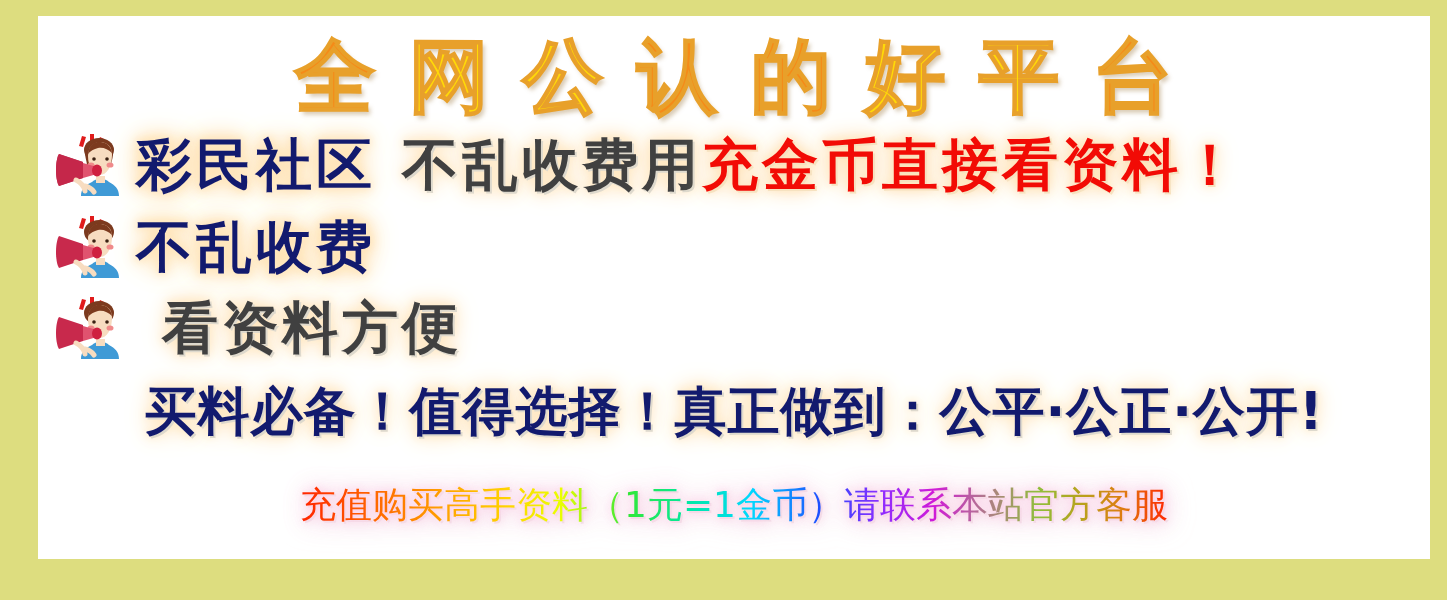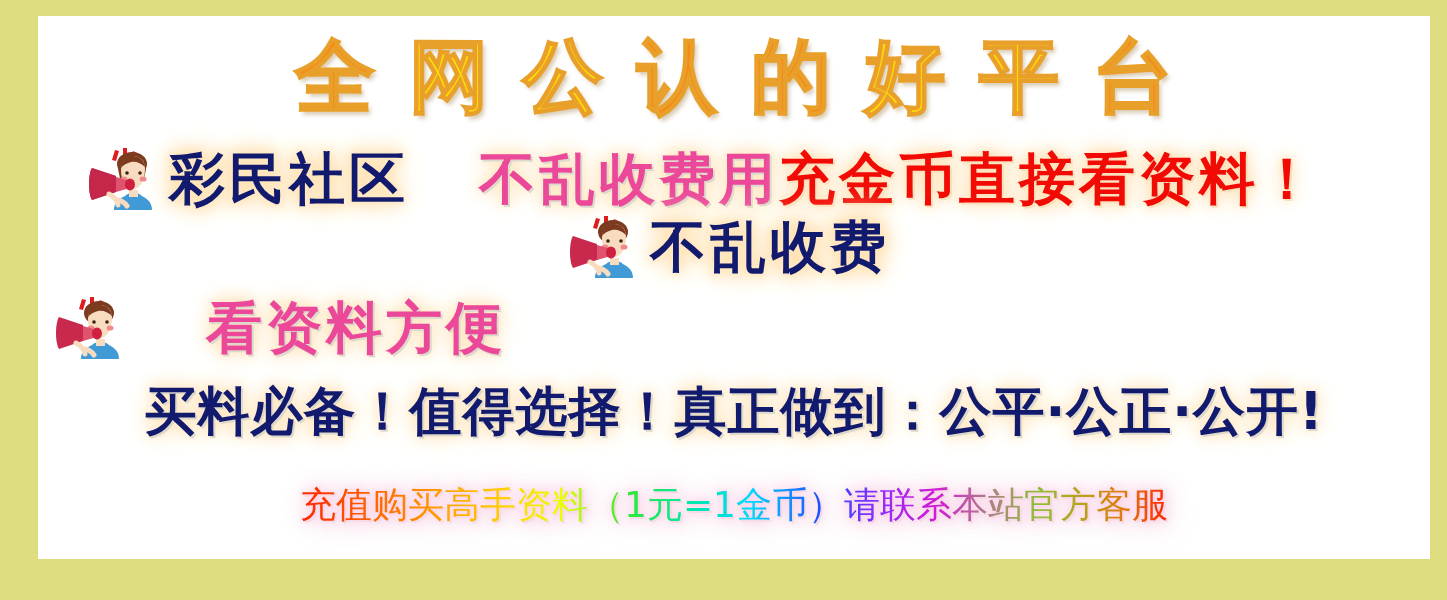--- a/index.html
+++ b/index.html
@@ -50,41 +50,41 @@
     padding:0 17px;
     letter-spacing:0;
     -webkit-text-stroke:2px #e8a02a;
     text-shadow:3px 4px 4px rgba(170,140,90,.45);
   }
   .t-orange{color:#f58a18;}
   .t-yellow{color:#ffd908;}
 
   
   .iconrow{height:78px;}
-  #row1{top:124px;padding-left:33px;}
-  #row2{top:192px;justify-content:center;}
+  #row1{top:110px;}
+  #row2{top:192px;}
   #row3{top:273px;}
 
   .mega{
     width:74px;height:70px;
     margin-left:14px;margin-right:10px;
     flex:0 0 auto;
     position:relative;
   }
   .mega svg{display:block;width:74px;height:70px;}
 
   .seg{
     font-size:56px;
     font-weight:bold;
     line-height:72px;
     letter-spacing:4px;
     font-family:"DejaVu Sans","Liberation Sans",sans-serif;
   }
   .navy{color:#121a6e;text-shadow:2px 2px 0 #d9d6cd,0 0 8px #ffe9c4,0 0 16px #ffddа8,0 0 26px #ffe3b8;}
-  .blue{color:#ec4899;text-shadow:2px 2px 0 #ded9cd,0 0 8px #ffe9c4,0 0 18px #ffdfb0,0 0 28px #ffeacb;margin-left:44px;}
+  .blue{color:#404040;text-shadow:2px 2px 0 #ded9cd,0 0 8px #ffe9c4,0 0 18px #ffdfb0,0 0 28px #ffeacb;}
   .red {color:#f20b05;text-shadow:2px 2px 0 #f6e2c0,0 0 8px #ffe4bb,0 0 18px #ffdca6,0 0 28px #ffe8c8;}
   .gap{display:inline-block;width:26px;}
 
   
   #row4{top:356px;height:78px;justify-content:center;}
   #row4 .seg{
     font-size:52px;letter-spacing:1px;line-height:72px;
     color:#121a6e;
     text-shadow:2px 2px 0 #ded9cd,0 0 8px #ffe9c4,0 0 18px #ffddaa,0 0 30px #ffeccf;
   }

